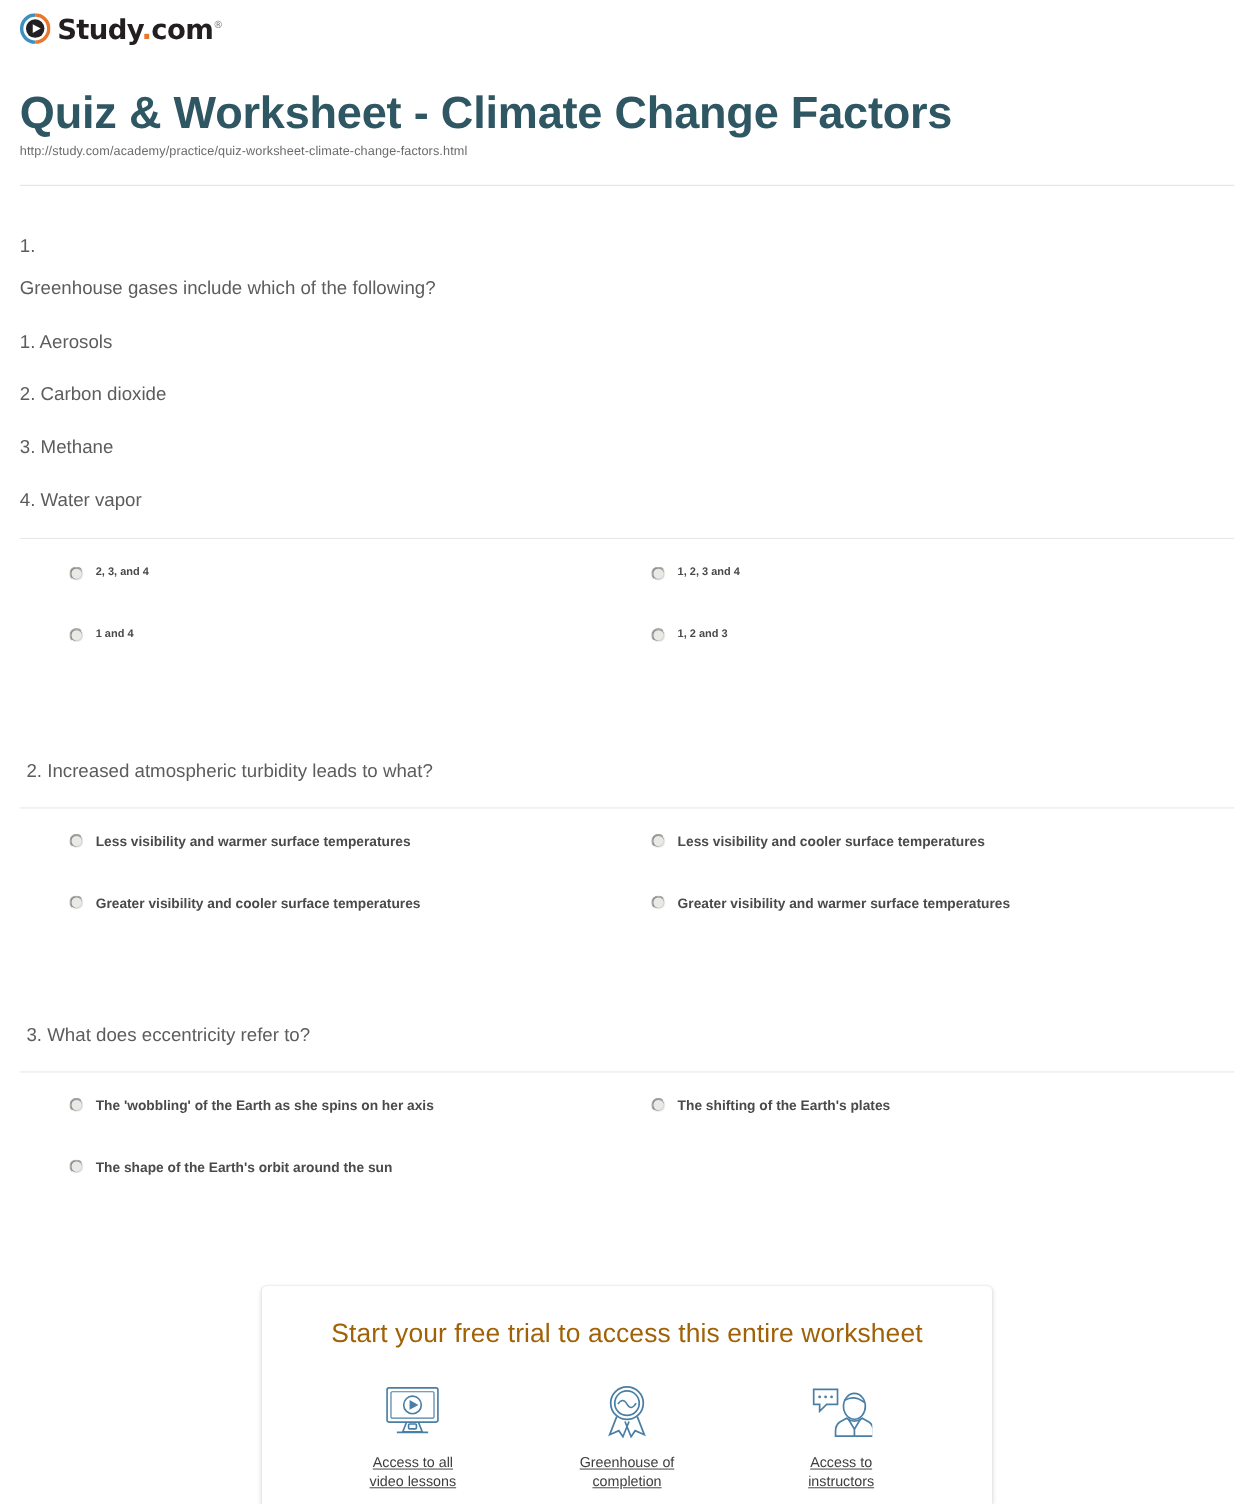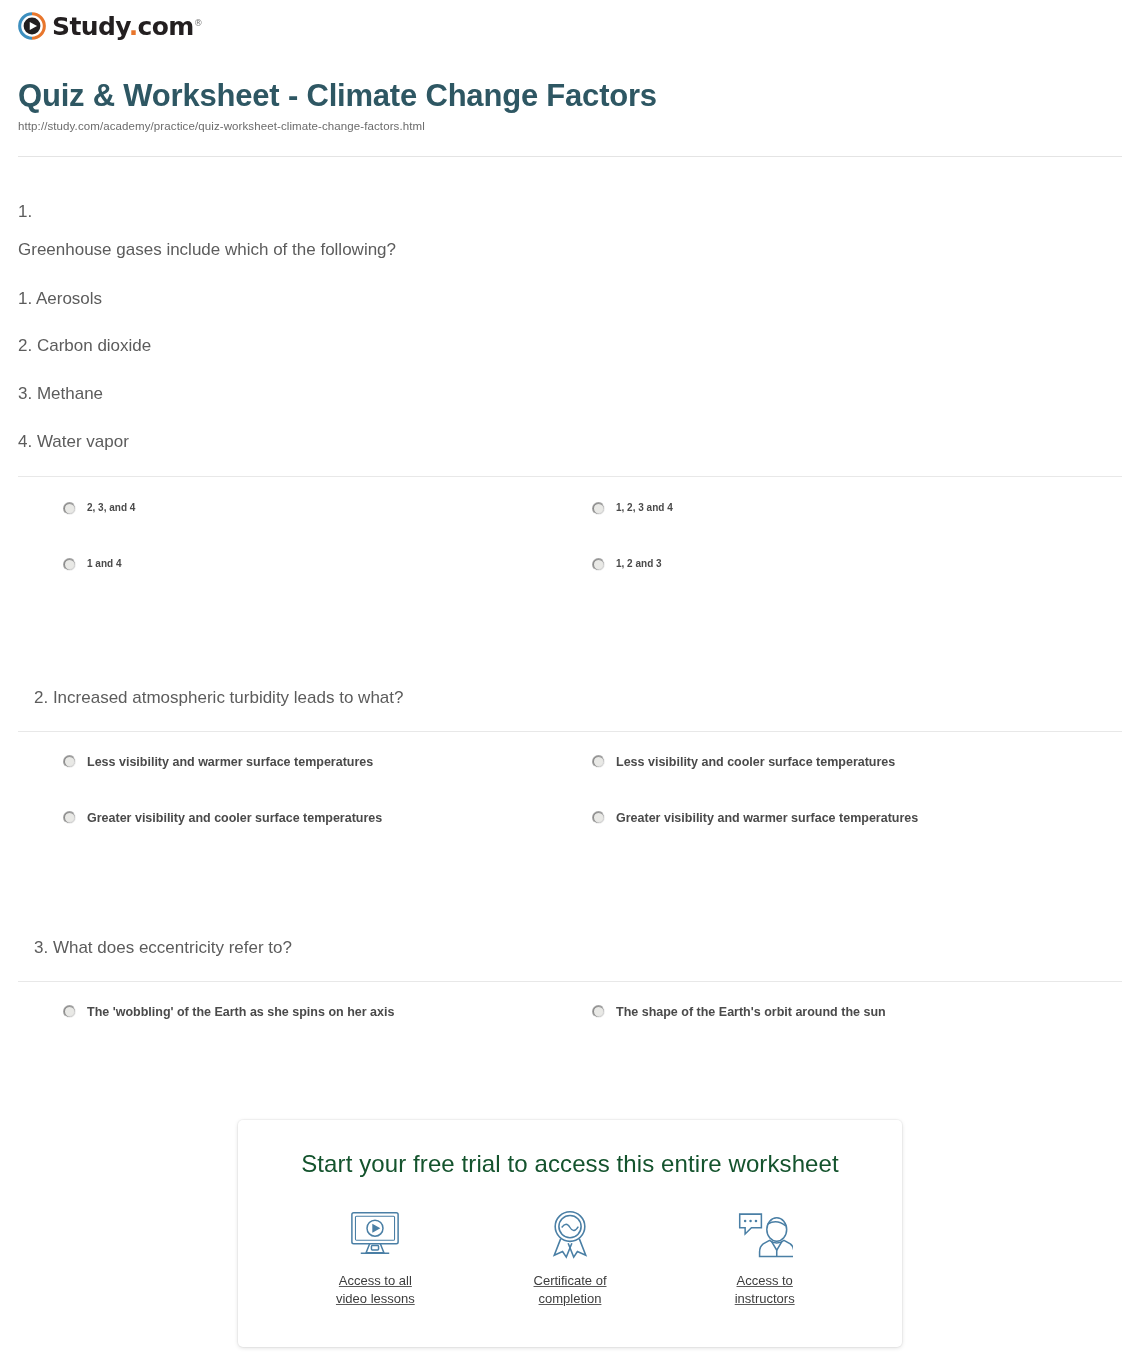--- a/index.html
+++ b/index.html
@@ -28,21 +28,21 @@
     line-height: 1;
     white-space: nowrap;
   }
   .logo-word .dot { color: #e8762c; }
   .logo-word .tm { font-size: 9px; vertical-align: super; font-weight: 400; color: #7a7a7a; }
 
   
   .titlewrap { padding: 34px 18px 0 18px; }
   h1.worksheet-title {
     font-family: "Liberation Sans", sans-serif;
-    font-size: 31px;
+    font-size: 41px;
     font-weight: 700;
     color: #2e5763;
     margin: 0 0 6px 0;
     letter-spacing: -0.2px;
     line-height: 1.15;
   }
   .worksheet-url {
     font-family: "Liberation Sans", sans-serif;
     font-size: 11.5px;
     color: #6b6b6b;
@@ -67,21 +67,21 @@
   }
   .q1-head { padding-top: 44px; }
   .q1-head .q-number-line { margin-bottom: 15px; }
   .q1-head .q-text-line { margin-bottom: 26px; }
   .q-item { margin-bottom: 25px; }
   .q-item:last-child { margin-bottom: 0; }
 
   .q-heading {
     font-size: 17px;
     color: #5c5c5c;
-    margin: 16px;
+    margin: 6px;
     line-height: 1.35;
   }
 
   .q-divider { height: 1px; background: #e8e8e8; }
 
   
   .answers {
     display: grid;
     grid-template-columns: 1fr 1fr;
     column-gap: 0;
@@ -134,21 +134,21 @@
   .promo-card {
     width: 664px;
     background: #ffffff;
     border-radius: 5px;
     box-shadow: 0 1px 4px rgba(0,0,0,0.13), 0 0 0 1px rgba(0,0,0,0.03);
     overflow: hidden;
   }
   .promo-headline {
     text-align: center;
     font-size: 24px;
-    color: #14532d;
+    color: #a16207;
     font-weight: 400;
     margin: 0;
     padding: 30px 20px 0 20px;
     letter-spacing: 0.1px;
   }
   .promo-sub {
     text-align: center;
     font-size: 14px;
     color: #3d3d3d;
     margin: 0;
@@ -255,20 +255,24 @@
       </div>
     </div>
 
     <div class="question-block" style="padding-top:55px">
       <p class="q-heading">3. What does eccentricity refer to?</p>
       <div class="q-divider" style="margin-top:21px"></div>
       <div class="answers light" style="padding-top:22px">
         <label class="answer">
           <span class="radio"></span>
           <span class="answer-label">The 'wobbling' of the Earth as she spins on her axis</span>
+        </label>
+        <label class="answer">
+          <span class="radio"></span>
+          <span class="answer-label">The shifting of the Earth's plates</span>
         </label>
         <label class="answer">
           <span class="radio"></span>
           <span class="answer-label">The shape of the Earth's orbit around the sun</span>
         </label>
       </div>
     </div>
   </div>
 
   <div class="promo-wrap">
@@ -297,21 +301,21 @@
         <div class="feature">
           <div class="feature-icon">
             <svg width="50" height="50" viewBox="0 0 54 54" fill="none" stroke="#4a7fa5" stroke-width="1.7">
               <circle cx="27" cy="19" r="16"></circle>
               <circle cx="27" cy="19" r="12"></circle>
               <path d="M18 20 q5 -7 9 0 q4 7 9 -1" stroke-width="1.5"></path>
               <path d="M17 32 L10 50 L19 46 L23 52 L29 37"></path>
               <path d="M37 32 L44 50 L35 46 L31 52 L25 37"></path>
             </svg>
           </div>
-          <div class="feature-label">Certificate of
+          <div class="feature-label">Greenhouse of
 completion</div>
         </div>
 
         <div class="feature">
           <div class="feature-icon">
             <svg width="56" height="48" viewBox="0 0 62 52" fill="none" stroke="#4a7fa5" stroke-width="1.7">
               <path d="M3 4 h24 v15 h-11 l-7 7 v-7 h-6 z"></path>
               <circle cx="9" cy="11.5" r="1.4" fill="#4a7fa5" stroke="none"></circle>
               <circle cx="15" cy="11.5" r="1.4" fill="#4a7fa5" stroke="none"></circle>
               <circle cx="21" cy="11.5" r="1.4" fill="#4a7fa5" stroke="none"></circle>

